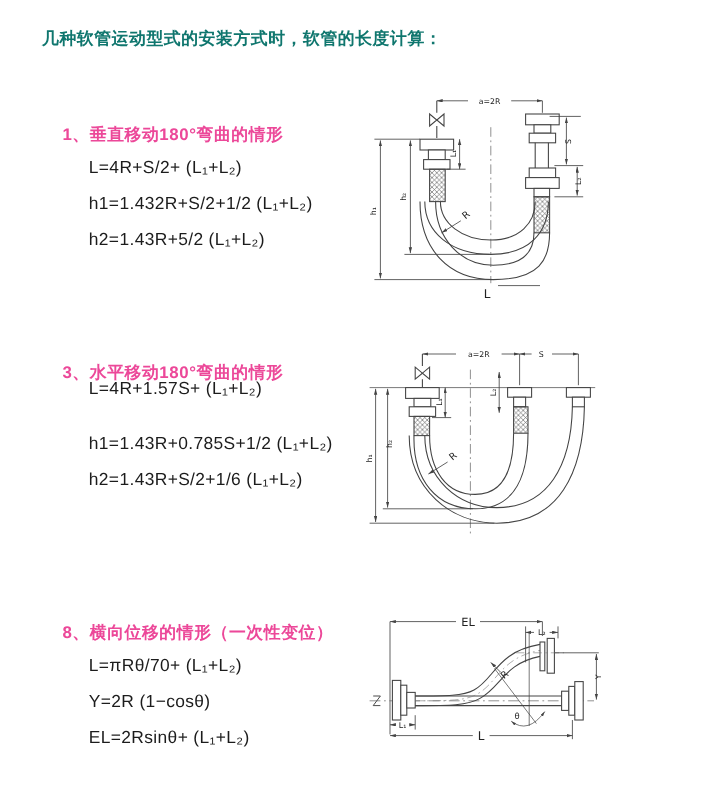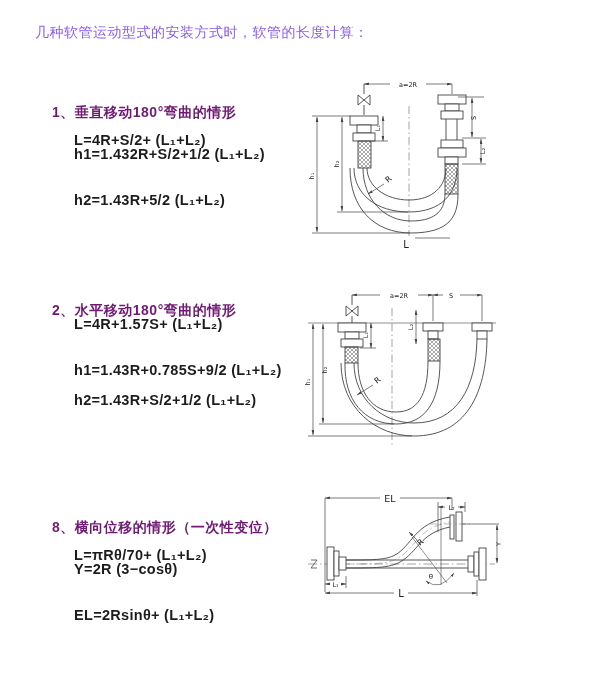--- a/index.html
+++ b/index.html
@@ -2,27 +2,27 @@
 <html><head>
 <meta charset="utf-8">
 <style>
   html,body{margin:0;padding:0;}
   body{
     width:600px;height:675px;position:relative;background:#ffffff;
     font-family:"Liberation Sans","DejaVu Sans",sans-serif;color:#1a1a1a;
     overflow:hidden;
   }
   .page-title{
-    position:absolute;left:35px;top:24px;font-size:14px;font-weight:400;
-    letter-spacing:.5px;color:#8b5cf6;
+    position:absolute;left:35px;top:24px;font-size:14px;font-weight:700;
+    letter-spacing:.5px;color:#0f766e;
   }
   .section{position:absolute;left:0;top:0;width:300px;}
-  .sec-heading{position:absolute;left:52px;top:0;font-size:14px;font-weight:700;color:#701a75;letter-spacing:.5px;white-space:nowrap;}
-  .formula{position:absolute;left:74px;font-size:14.5px;font-weight:700;color:#1c1c1c;letter-spacing:.3px;white-space:nowrap;}
-  .f1{top:28px}.f2{top:42px}.f3{top:88px}
+  .sec-heading{position:absolute;left:52px;top:0;font-size:14px;font-weight:700;color:#ec4899;letter-spacing:.5px;white-space:nowrap;}
+  .formula{position:absolute;left:74px;font-size:14.5px;font-weight:400;color:#1c1c1c;letter-spacing:.3px;white-space:nowrap;}
+  .f1{top:28px}.f2{top:58px}.f3{top:88px}
   .diagram{position:absolute;}
   svg{display:block}
   svg text{font-family:"DejaVu Sans","Liberation Sans",sans-serif;fill:#222;}
   .dimtxt{font-size:6.5px}
   .bigtxt{font-size:10px}
   .eltxt{font-size:9.5px}
 </style>
 </head>
 <body>
 
@@ -116,24 +116,24 @@
 
   <line x1="84" y1="116" x2="68" y2="126" stroke="#444" stroke-width="0.7" marker-end="url(#a1)"></line>
   <text style="font-size:8px" x="88" y="115" transform="rotate(-40 88 115)">R</text>
 
   <line x1="115" y1="170" x2="150" y2="170" stroke="#444" stroke-width="0.7"></line>
   <text class="bigtxt" x="106" y="180" text-anchor="middle">L</text>
 </svg>
 </div>
 
 <div class="section" style="top:302px">
-  <div class="sec-heading">2、水平移动180°弯曲的情形</div>
+  <div class="sec-heading">3、水平移动180°弯曲的情形</div>
   <div class="formula" style="top:14px">L=4R+1.57S+ (L₁+L₂)</div>
-  <div class="formula" style="top:60px">h1=1.43R+0.785S+9/2 (L₁+L₂)</div>
-  <div class="formula" style="top:90px">h2=1.43R+S/2+1/2 (L₁+L₂)</div>
+  <div class="formula" style="top:60px">h1=1.43R+0.785S+1/2 (L₁+L₂)</div>
+  <div class="formula" style="top:90px">h2=1.43R+S/2+1/6 (L₁+L₂)</div>
 </div>
 
 <div class="diagram" style="left:300px;top:278px">
 <svg width="300" height="180" viewBox="0 0 300 180">
   <defs>
     <marker id="a2" markerWidth="8" markerHeight="6" refX="7" refY="2" orient="auto-start-reverse">
       <path d="M0,0 L7,2 L0,4 z" fill="#444"></path>
     </marker>
     <pattern id="br2" patternUnits="userSpaceOnUse" width="4" height="4">
       <path d="M0,0 L4,4 M4,0 L0,4" stroke="#555" stroke-width="0.5"></path>
@@ -206,25 +206,25 @@
   <text class="dimtxt" x="27" y="92" transform="rotate(-90 27 92)" text-anchor="middle">h₂</text>
 
   <line x1="73" y1="107" x2="57" y2="117" stroke="#444" stroke-width="0.7" marker-end="url(#a2)"></line>
   <text style="font-size:8px" x="77" y="106" transform="rotate(-40 77 106)">R</text>
 </svg>
 </div>
 
 <div class="section" style="top:519px">
   <div class="sec-heading">8、横向位移的情形（一次性变位）</div>
   <div class="formula f1">L=πRθ/70+ (L₁+L₂)</div>
-  <div class="formula f2">Y=2R (3−cosθ)</div>
+  <div class="formula f2">Y=2R (1−cosθ)</div>
   <div class="formula f3">EL=2Rsinθ+ (L₁+L₂)</div>
 </div>
 
-<div class="diagram" style="left:300px;top:480px">
+<div class="diagram" style="left:300px;top:500px">
 <svg width="300" height="175" viewBox="0 0 300 175">
   <defs>
     <marker id="a3" markerWidth="8" markerHeight="6" refX="7" refY="2" orient="auto-start-reverse">
       <path d="M0,0 L7,2 L0,4 z" fill="#444"></path>
     </marker>
   </defs>
 
   <g stroke="#444" stroke-width="0.7">
     <line x1="25" y1="18" x2="80" y2="18" marker-start="url(#a3)"></line>
     <line x1="100" y1="18" x2="152" y2="18" marker-end="url(#a3)"></line>

